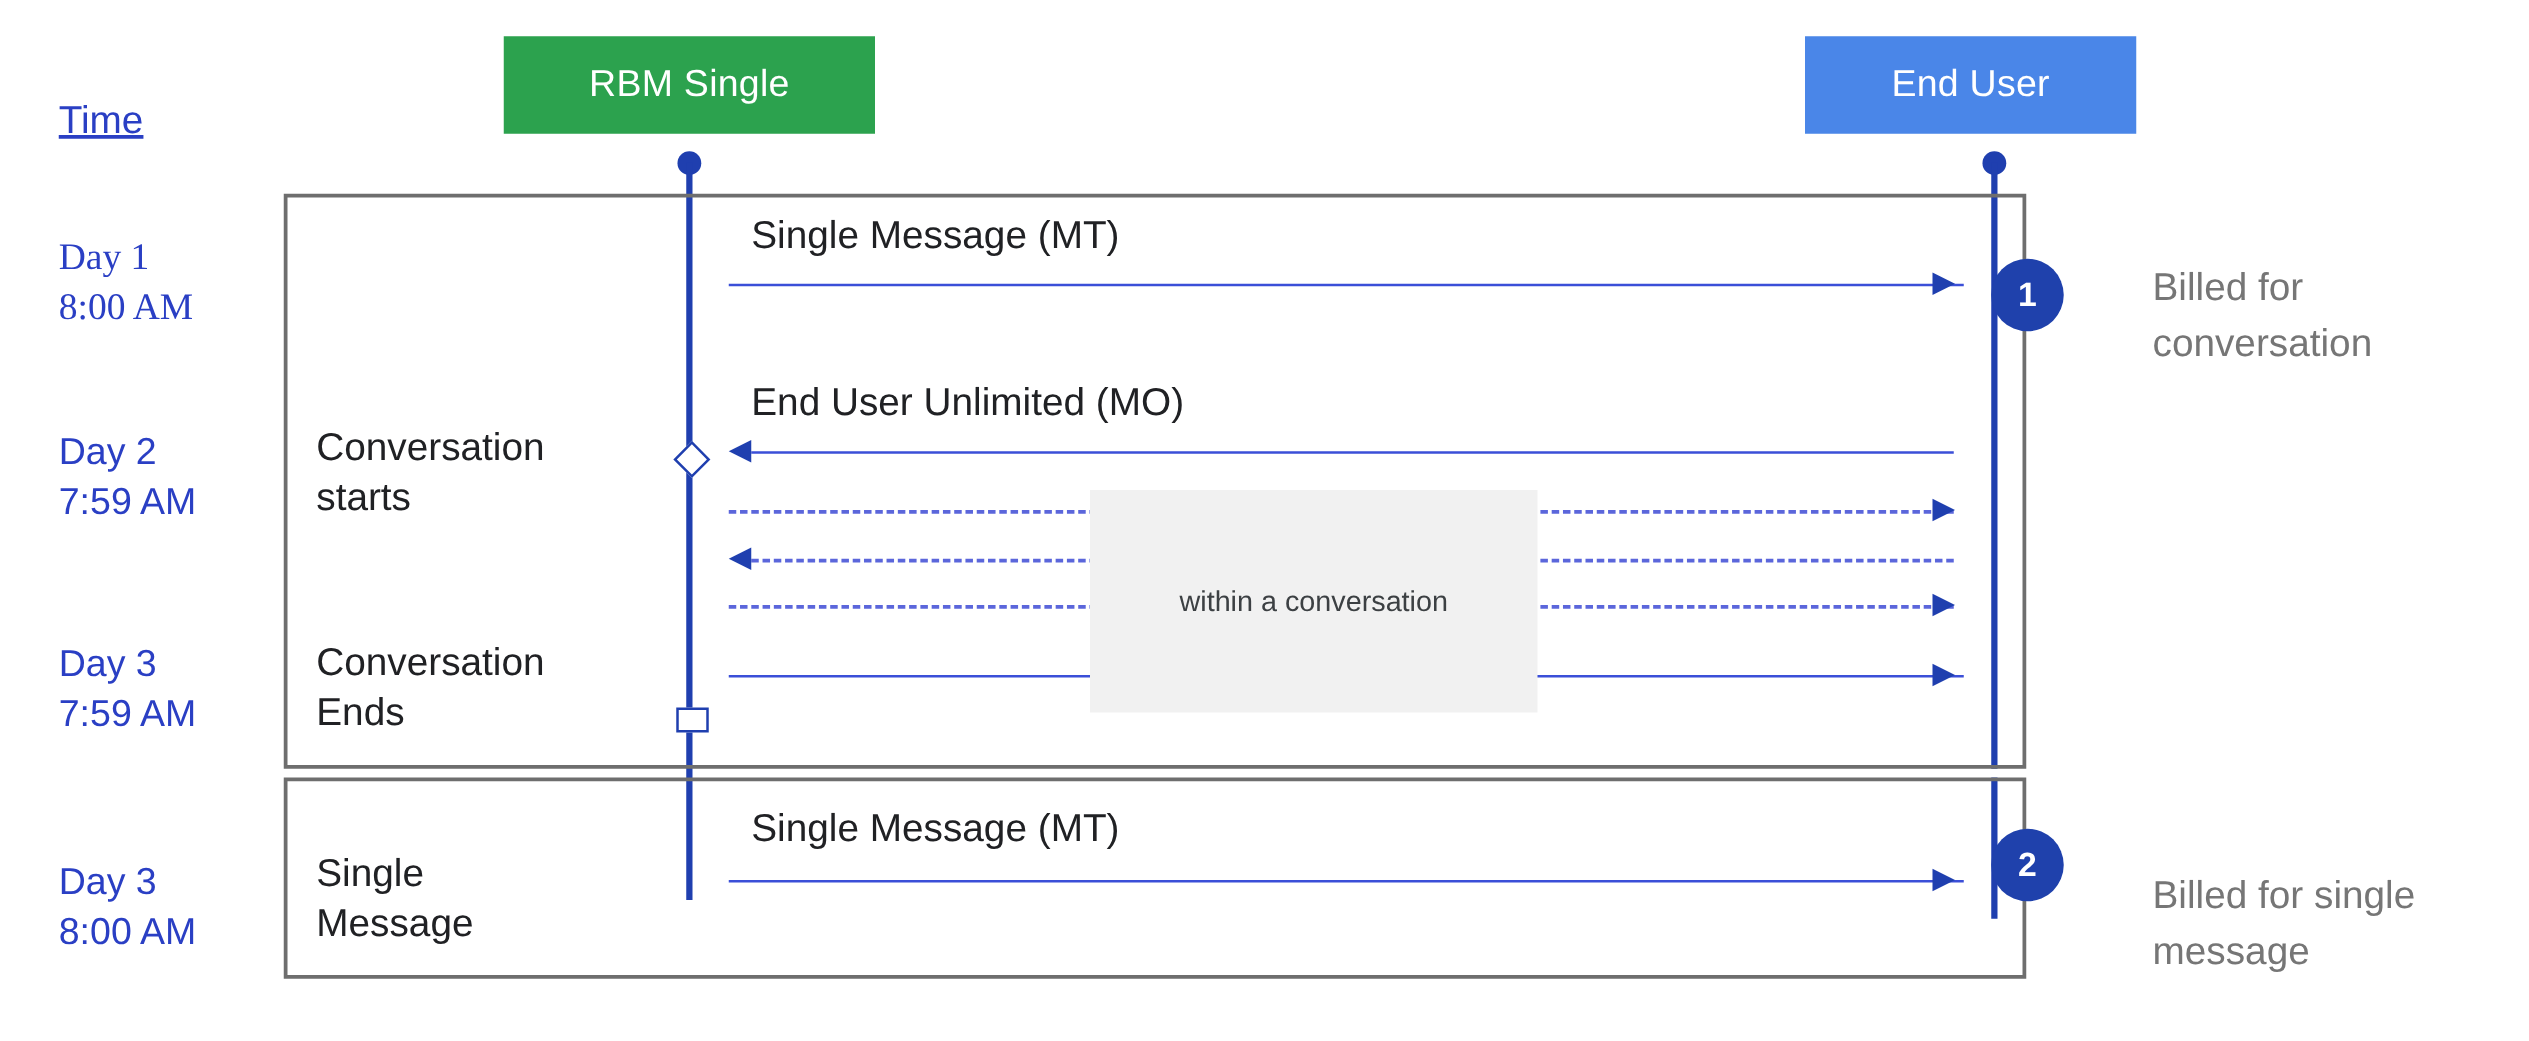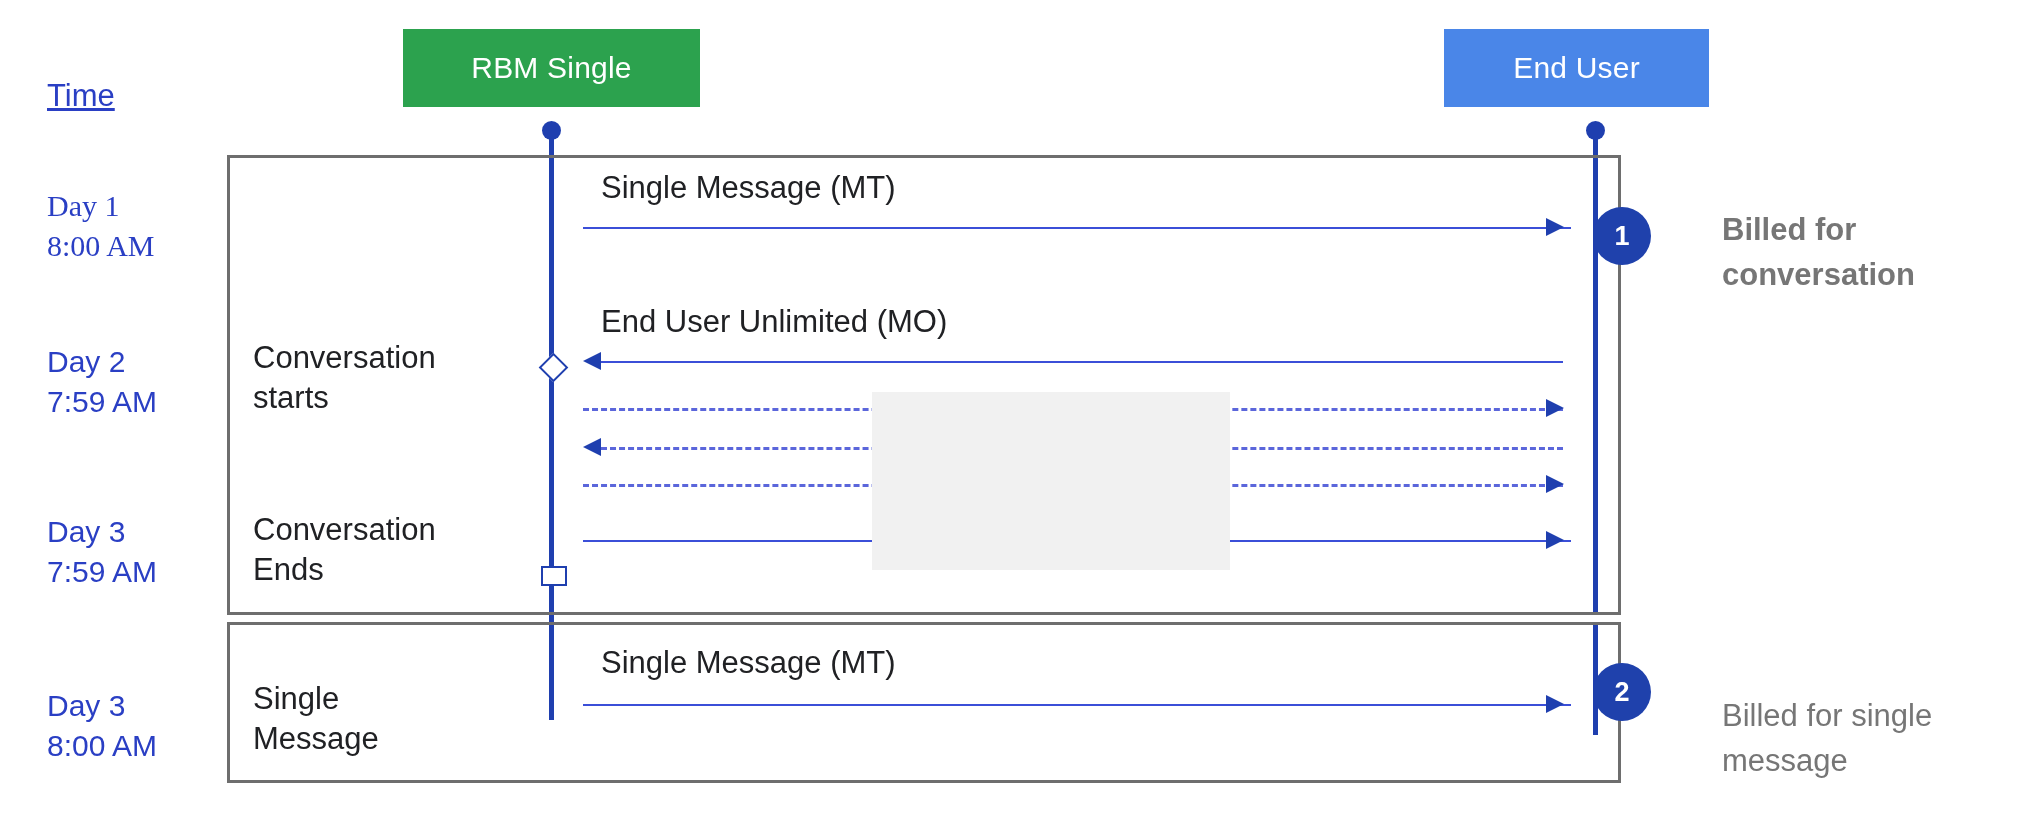--- a/index.html
+++ b/index.html
@@ -123,24 +123,25 @@
 <div class="abs msg-dashed" style="left:601px;top:447px;width:962px;"></div>
 <div class="abs arrow-l" style="left:583px;top:438px;"></div>
 
 <div class="abs msg-dashed" style="left:583px;top:484px;width:980px;"></div>
 <div class="abs arrow-r" style="left:1546px;top:475px;"></div>
 
 <div class="abs msg-line" style="left:583px;top:540px;width:988px;"></div>
 <div class="abs arrow-r" style="left:1546px;top:531px;"></div>
 
 <div class="abs" id="note-unlimited">
+  <div>within a conversation</div>
 </div>
 
 <div class="abs badge" style="left:1593px;top:207px;">1</div>
-<div class="abs callout-text" style="left:1722px;top:208px;font-weight:bold;">Billed for
+<div class="abs callout-text" style="left:1722px;top:208px;">Billed for
 conversation</div>
 
 <div class="abs section-box" id="section-2"></div>
 
 <div class="abs row-caption" style="left:253px;top:679px;">Single
 Message</div>
 
 <div class="abs msg-label" style="left:601px;top:645px;">Single Message (MT)</div>
 <div class="abs msg-line" style="left:583px;top:704px;width:988px;"></div>
 <div class="abs arrow-r" style="left:1546px;top:695px;"></div>

